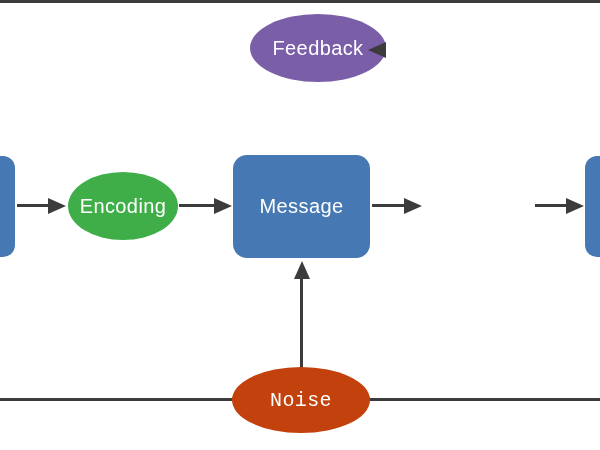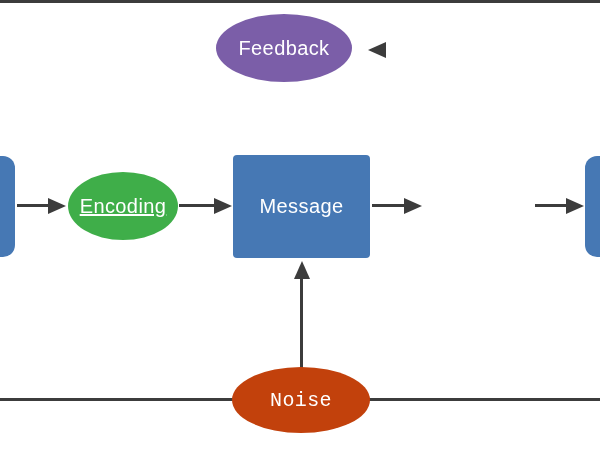--- a/index.html
+++ b/index.html
@@ -5,49 +5,49 @@
   html,body{margin:0;padding:0;background:#fff;}
   #canvas{
     position:relative;width:600px;height:450px;background:#fff;
     overflow:hidden;font-family:"Liberation Sans", sans-serif;
   }
   .node{
     position:absolute;display:flex;align-items:center;justify-content:center;
     color:#fff;font-size:20px;letter-spacing:.4px;z-index:2;box-sizing:border-box;
   }
   .ellipse{border-radius:50%;}
-  .rrect{border-radius:4px;}
+  .rrect{border-radius:14px;}
   .rrect-edge{border-radius:12px;}
   .hline{position:absolute;height:3px;background:var(--line,#3C3C3C);z-index:1;}
   .vline{position:absolute;width:3px;background:var(--line,#3C3C3C);z-index:1;}
   .arrow{position:absolute;width:0;height:0;z-index:3;}
   .arrow-right{border-top:8px solid transparent;border-bottom:8px solid transparent;border-left:18px solid var(--line,#3C3C3C);}
   .arrow-left{border-top:8px solid transparent;border-bottom:8px solid transparent;border-right:18px solid var(--line,#3C3C3C);}
   .arrow-up{border-left:8px solid transparent;border-right:8px solid transparent;border-bottom:18px solid var(--line,#3C3C3C);}
 </style>
 </head>
 <body>
 
 <div id="canvas" style="--line: #3C3C3C;">
 
   <div class="hline" style="left:0;top:49;width:600px;"></div>
   <div class="arrow arrow-left" style="left:368px;top:42px;"></div>
 
-  <div class="node ellipse" style="left: 216px; top: 14px; width: 136px; height: 68px; background: rgb(123, 94, 168);">
+  <div class="node ellipse" style="left: 250px; top: 14px; width: 136px; height: 68px; background: rgb(123, 94, 168);">
     <span>Feedback</span>
   </div>
 
   <div class="node rrect-edge" style="left: -30px; top: 156px; width: 45px; height: 101px; background: rgb(70, 120, 180);">
     <span></span>
   </div>
 
   <div class="hline" style="left:17px;top:204px;width:33px;"></div>
   <div class="arrow arrow-right" style="left:48px;top:198px;"></div>
 
-  <div class="node ellipse" style="left: 68px; top: 172px; width: 110px; height: 68px; background: rgb(63, 174, 73); text-decoration: underline;">
+  <div class="node ellipse" style="left: 68px; top: 172px; width: 110px; height: 68px; background: rgb(63, 174, 73);">
     <span>Encoding</span>
   </div>
 
   <div class="hline" style="left:179px;top:204px;width:36px;"></div>
   <div class="arrow arrow-right" style="left:214px;top:198px;"></div>
 
   <div class="node rrect" style="left: 233px; top: 155px; width: 137px; height: 103px; background: rgb(70, 120, 180);">
     <span>Message</span>
   </div>
 

